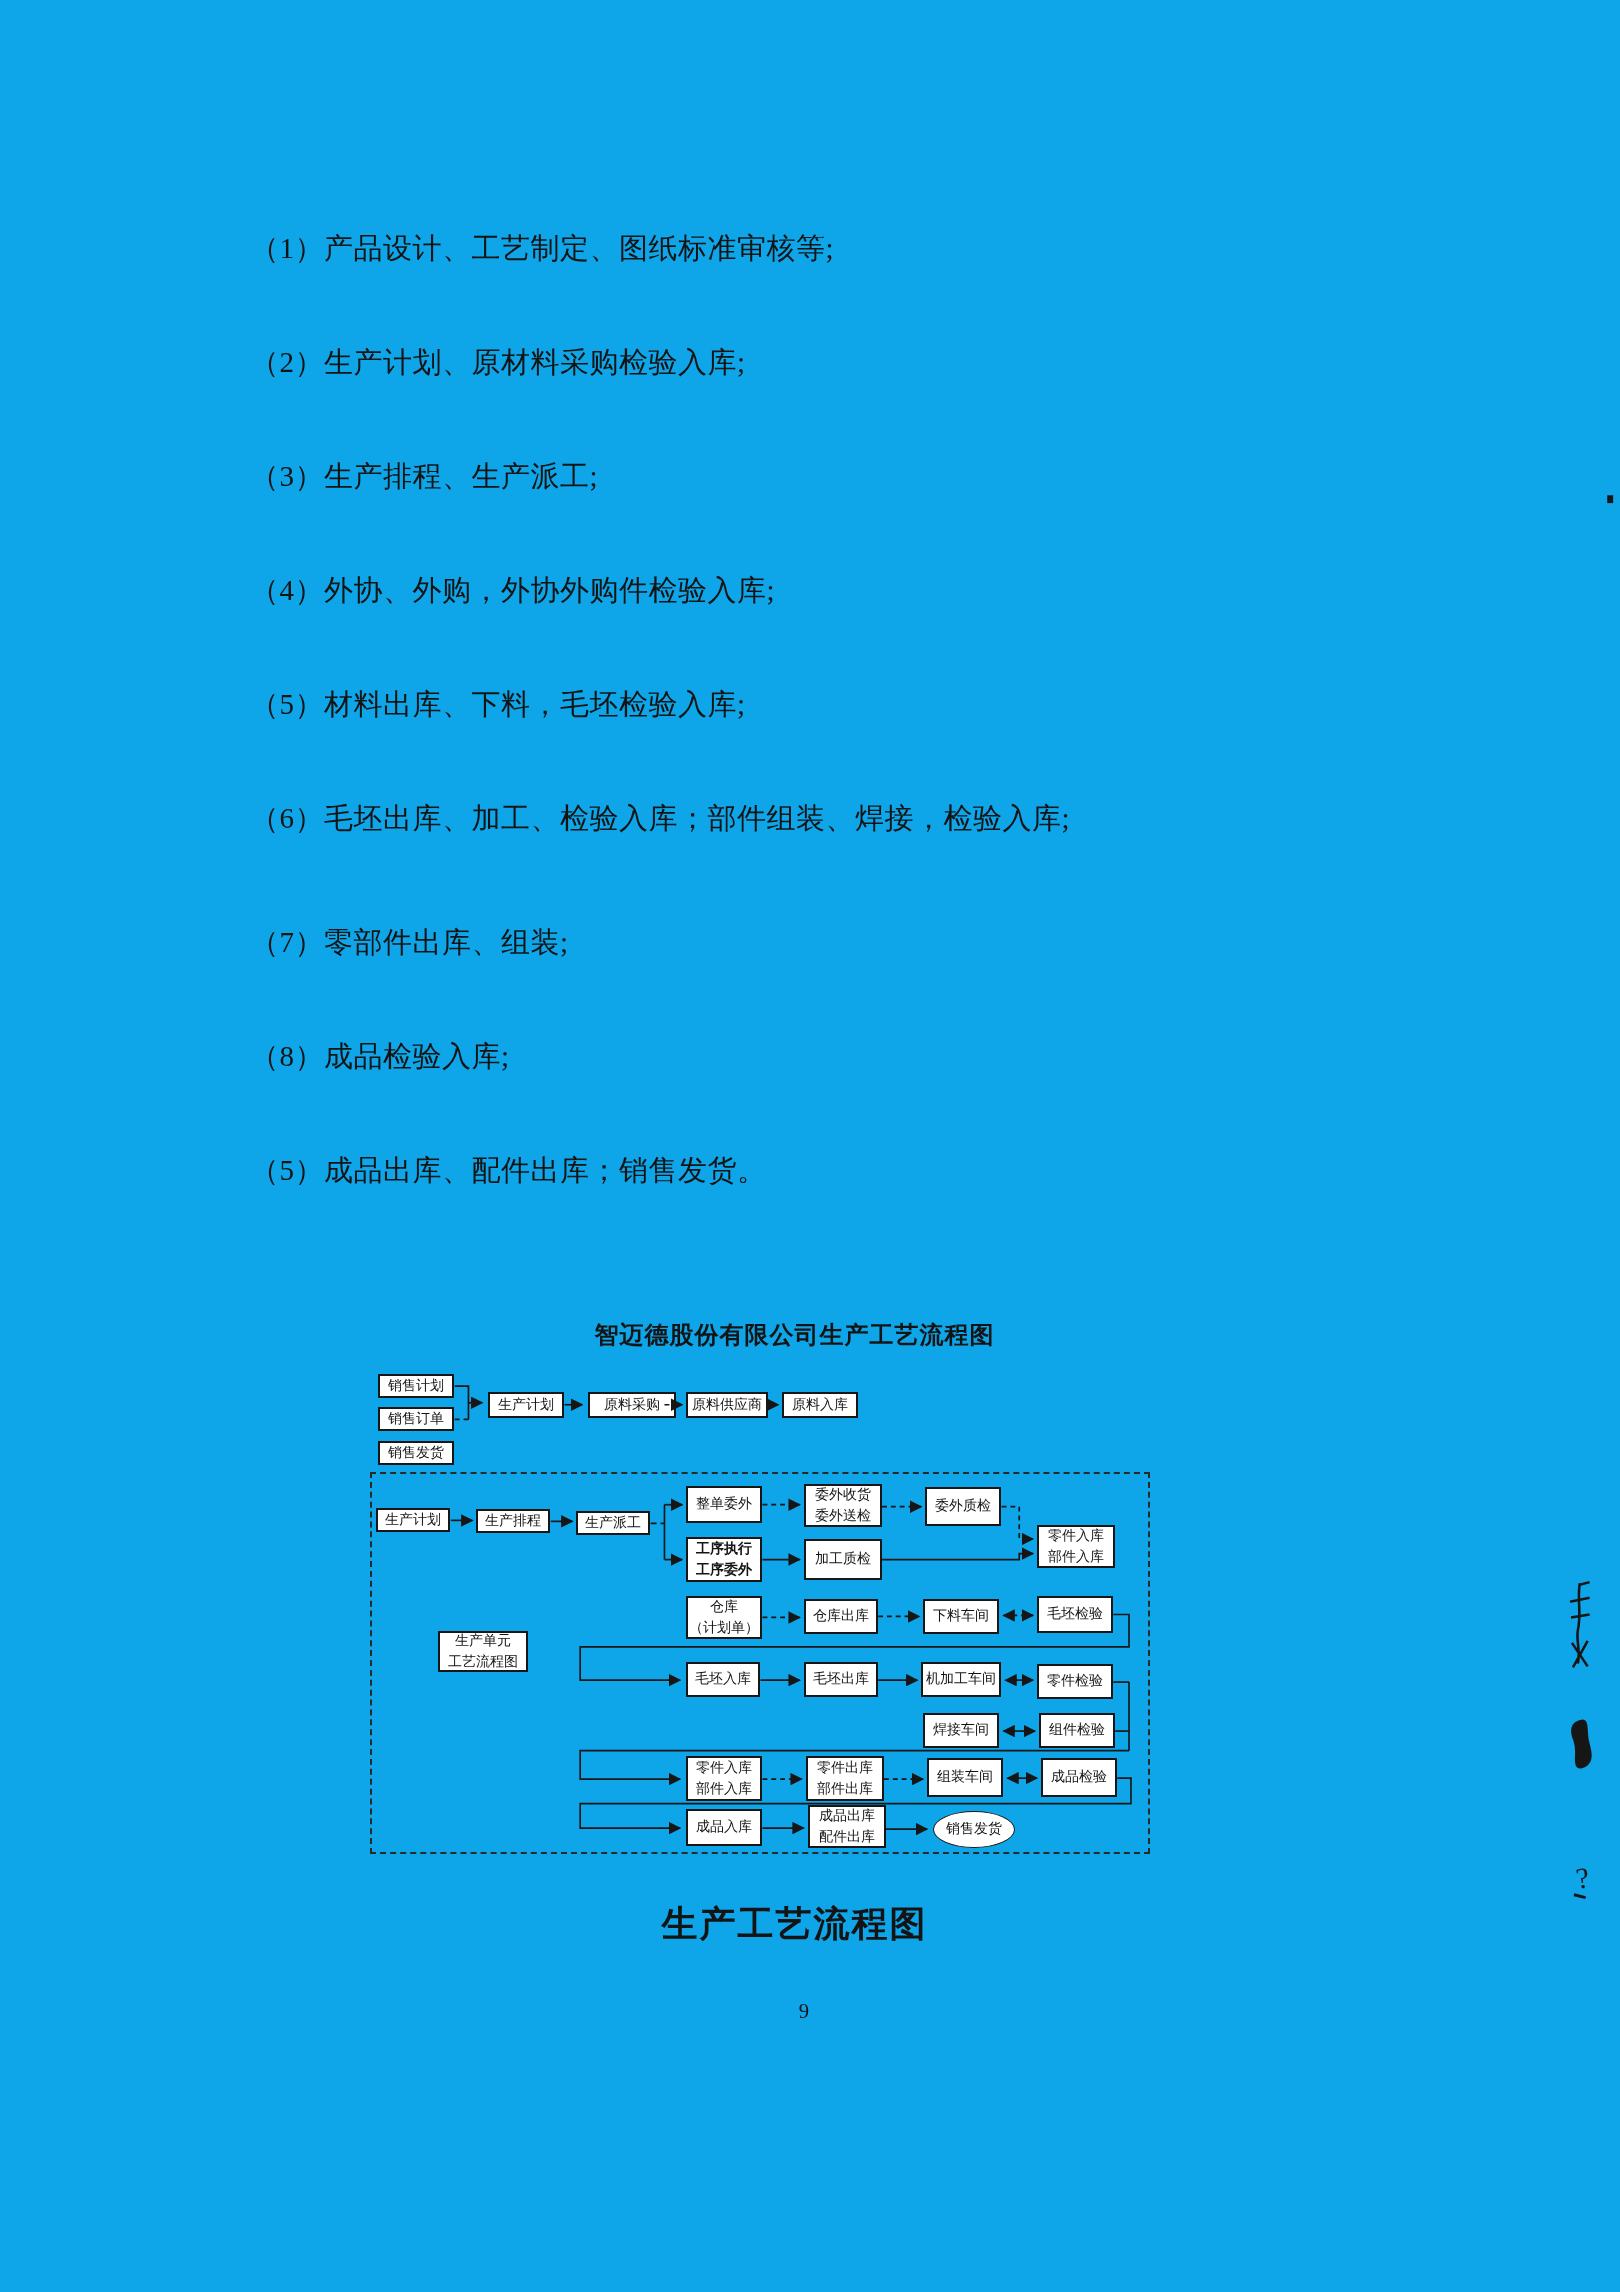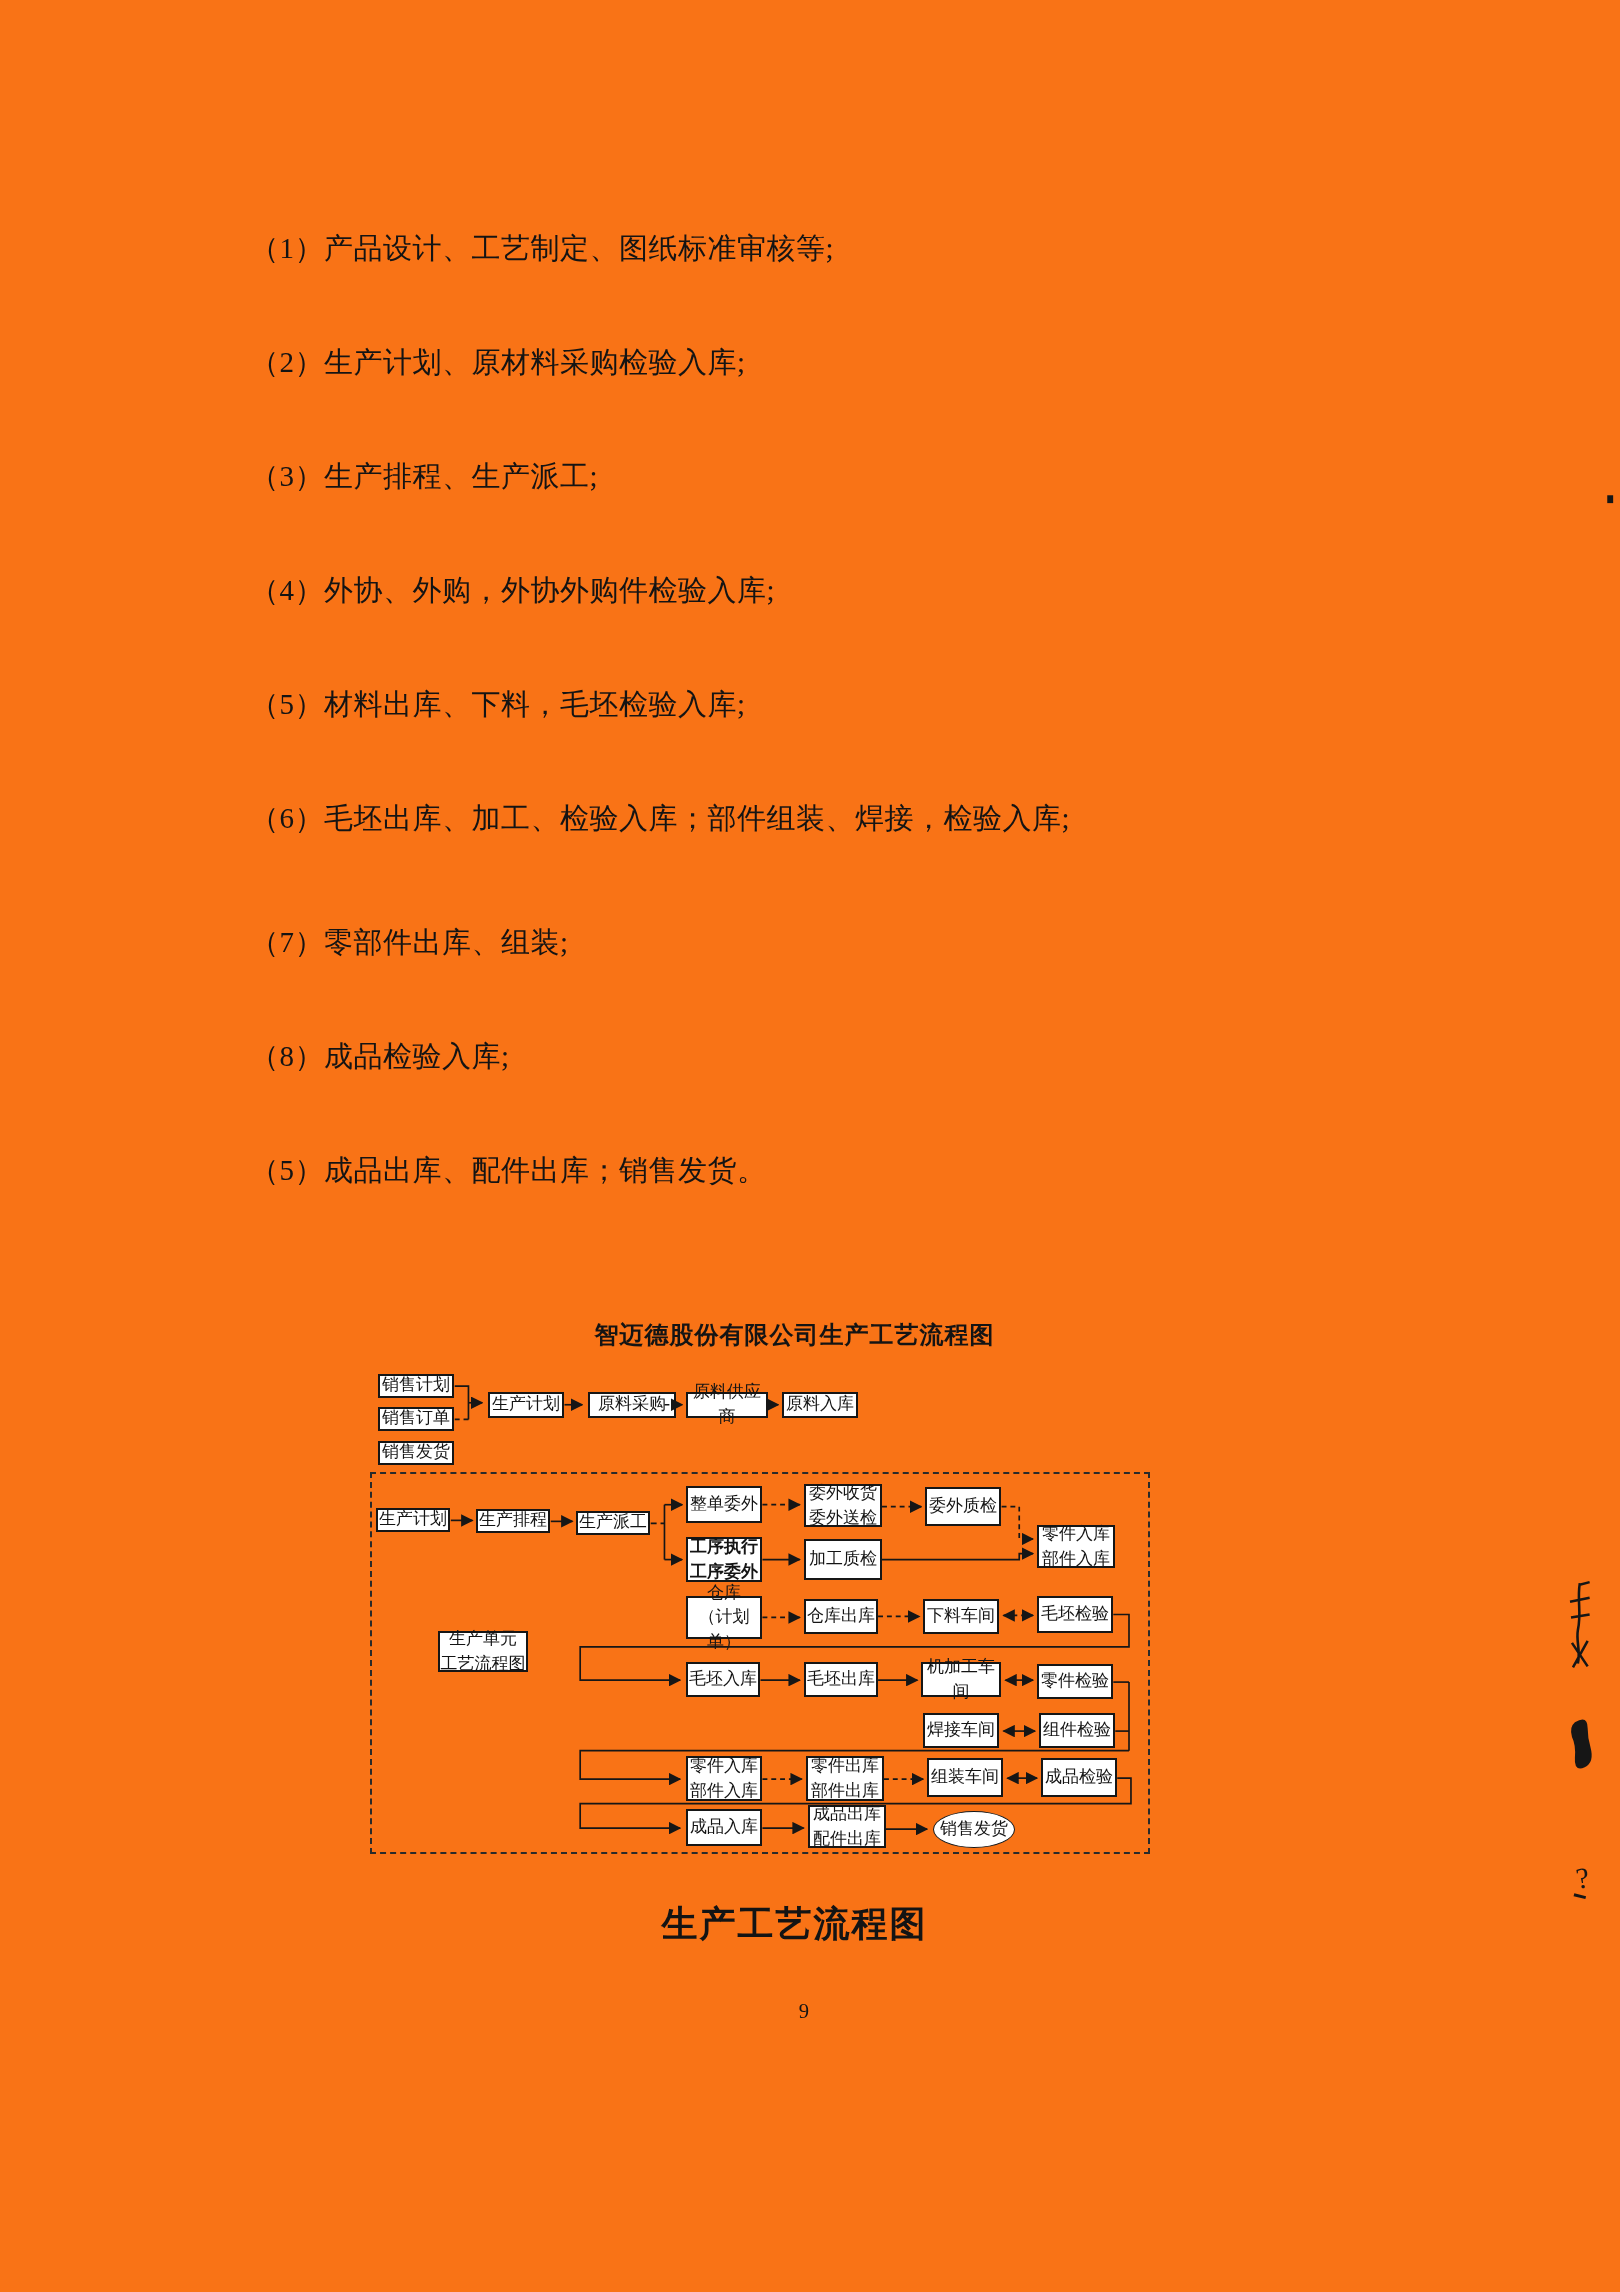--- a/index.html
+++ b/index.html
@@ -1,32 +1,32 @@
 <!DOCTYPE html>
 <html><head>
 <meta charset="utf-8">
 <style>
   html,body{margin:0;padding:0;background:#888;}
   .page{
-    position:relative;width:1620px;height:2293px;background:#f97316;
+    position:relative;width:1620px;height:2293px;background:#0ea5e9;
     margin:0 auto;overflow:hidden;
     font-family:"Liberation Serif","DejaVu Serif",serif;color:#141414;
   }
   
   .doc-text{position:absolute;left:201px;top:214px;width:900px;
     font-size:29px;line-height:69px;letter-spacing:0.5px;}
   .doc-text p{margin:0 0 45px 0;text-indent:49px;}
   .doc-text p.wrap2{margin-bottom:55px;}
   
   .fc-title{position:absolute;left:412px;top:1319px;width:765px;text-align:center;
     font-family:"Liberation Sans","DejaVu Sans",sans-serif;font-weight:bold;
     font-size:24px;letter-spacing:1px;}
   .fb{position:absolute;border:2px solid #161616;box-sizing:border-box;
     display:flex;align-items:center;justify-content:center;text-align:center;
-    font-size:17px;line-height:1.45;white-space:pre-line;background:#fff;
+    font-size:14px;line-height:1.45;white-space:pre-line;background:#fff;
     font-family:"Liberation Serif","DejaVu Serif",serif;}
   .fb.heavy{border-width:2.9px;}
   .fb.oval{border-radius:50%;border-width:1.6px;}
   .dashbox{position:absolute;left:370px;top:1472px;width:780px;height:382px;
     border:2px dashed #2a2a2a;box-sizing:border-box;}
   .fc-caption{position:absolute;left:412px;top:1900px;width:765px;text-align:center;
     font-family:"Liberation Sans","DejaVu Sans",sans-serif;font-weight:bold;
     font-size:36px;letter-spacing:2px;}
   .pageno{position:absolute;left:765px;top:2000px;width:78px;text-align:center;
     font-size:20.6px;}

